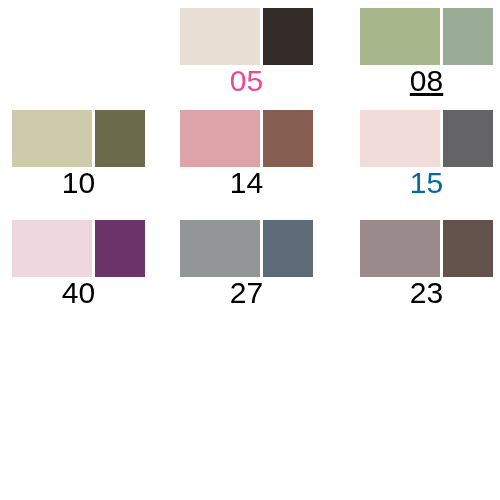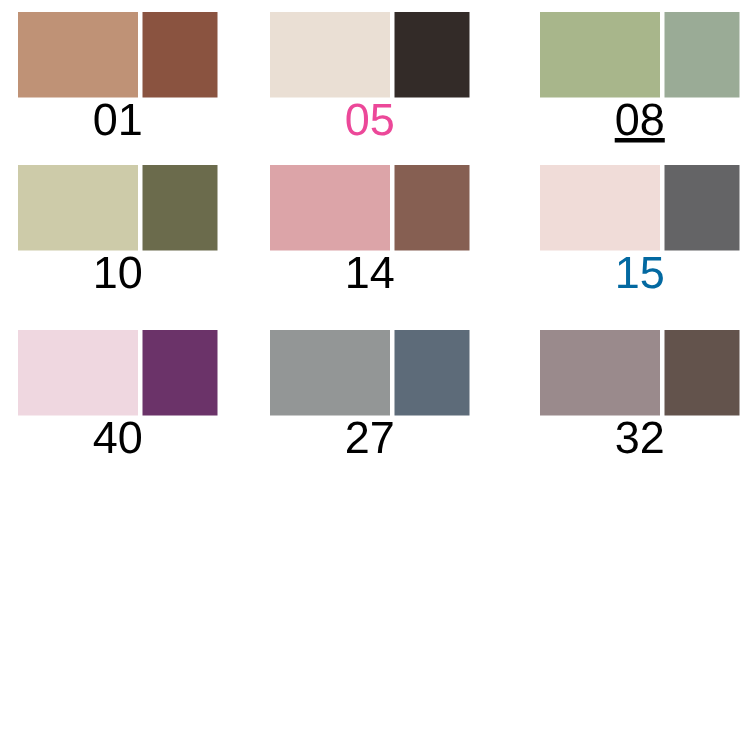--- a/index.html
+++ b/index.html
@@ -63,27 +63,20 @@
   
   .row-0 { top: 8px; }
   .row-1 { top: 110px; }
   .row-2 { top: 220px; }
 </style>
 </head>
 <body>
 
 <div id="palette-board" style="background-color: rgb(255, 255, 255);">
 
-  <div class="swatch-group row-0 col-0">
-    <div class="swatch-pair">
-      <div class="swatch-chip primary" style="background-color: rgb(191, 146, 118);"></div>
-      <div class="swatch-chip secondary" style="background-color: rgb(138, 83, 64);"></div>
-    </div>
-    <div class="swatch-label" style="color: rgb(0, 0, 0);">01</div>
-  </div>
 
   <div class="swatch-group row-0 col-1">
     <div class="swatch-pair">
       <div class="swatch-chip primary" style="background-color: rgb(234, 223, 212);"></div>
       <div class="swatch-chip secondary" style="background-color: rgb(51, 43, 40);"></div>
     </div>
     <div class="swatch-label" style="color: #ec4899;">05</div>
   </div>
 
   <div class="swatch-group row-0 col-2">
@@ -132,16 +125,16 @@
       <div class="swatch-chip secondary" style="background-color: rgb(93, 107, 121);"></div>
     </div>
     <div class="swatch-label" style="color: rgb(0, 0, 0);">27</div>
   </div>
 
   <div class="swatch-group row-2 col-2">
     <div class="swatch-pair">
       <div class="swatch-chip primary" style="background-color: rgb(154, 138, 140);"></div>
       <div class="swatch-chip secondary" style="background-color: rgb(99, 83, 76);"></div>
     </div>
-    <div class="swatch-label" style="color: rgb(0, 0, 0);">32</div>
+    <div class="swatch-label" style="color: rgb(0, 0, 0);">23</div>
   </div>
 
 </div>
 
 </body></html>

